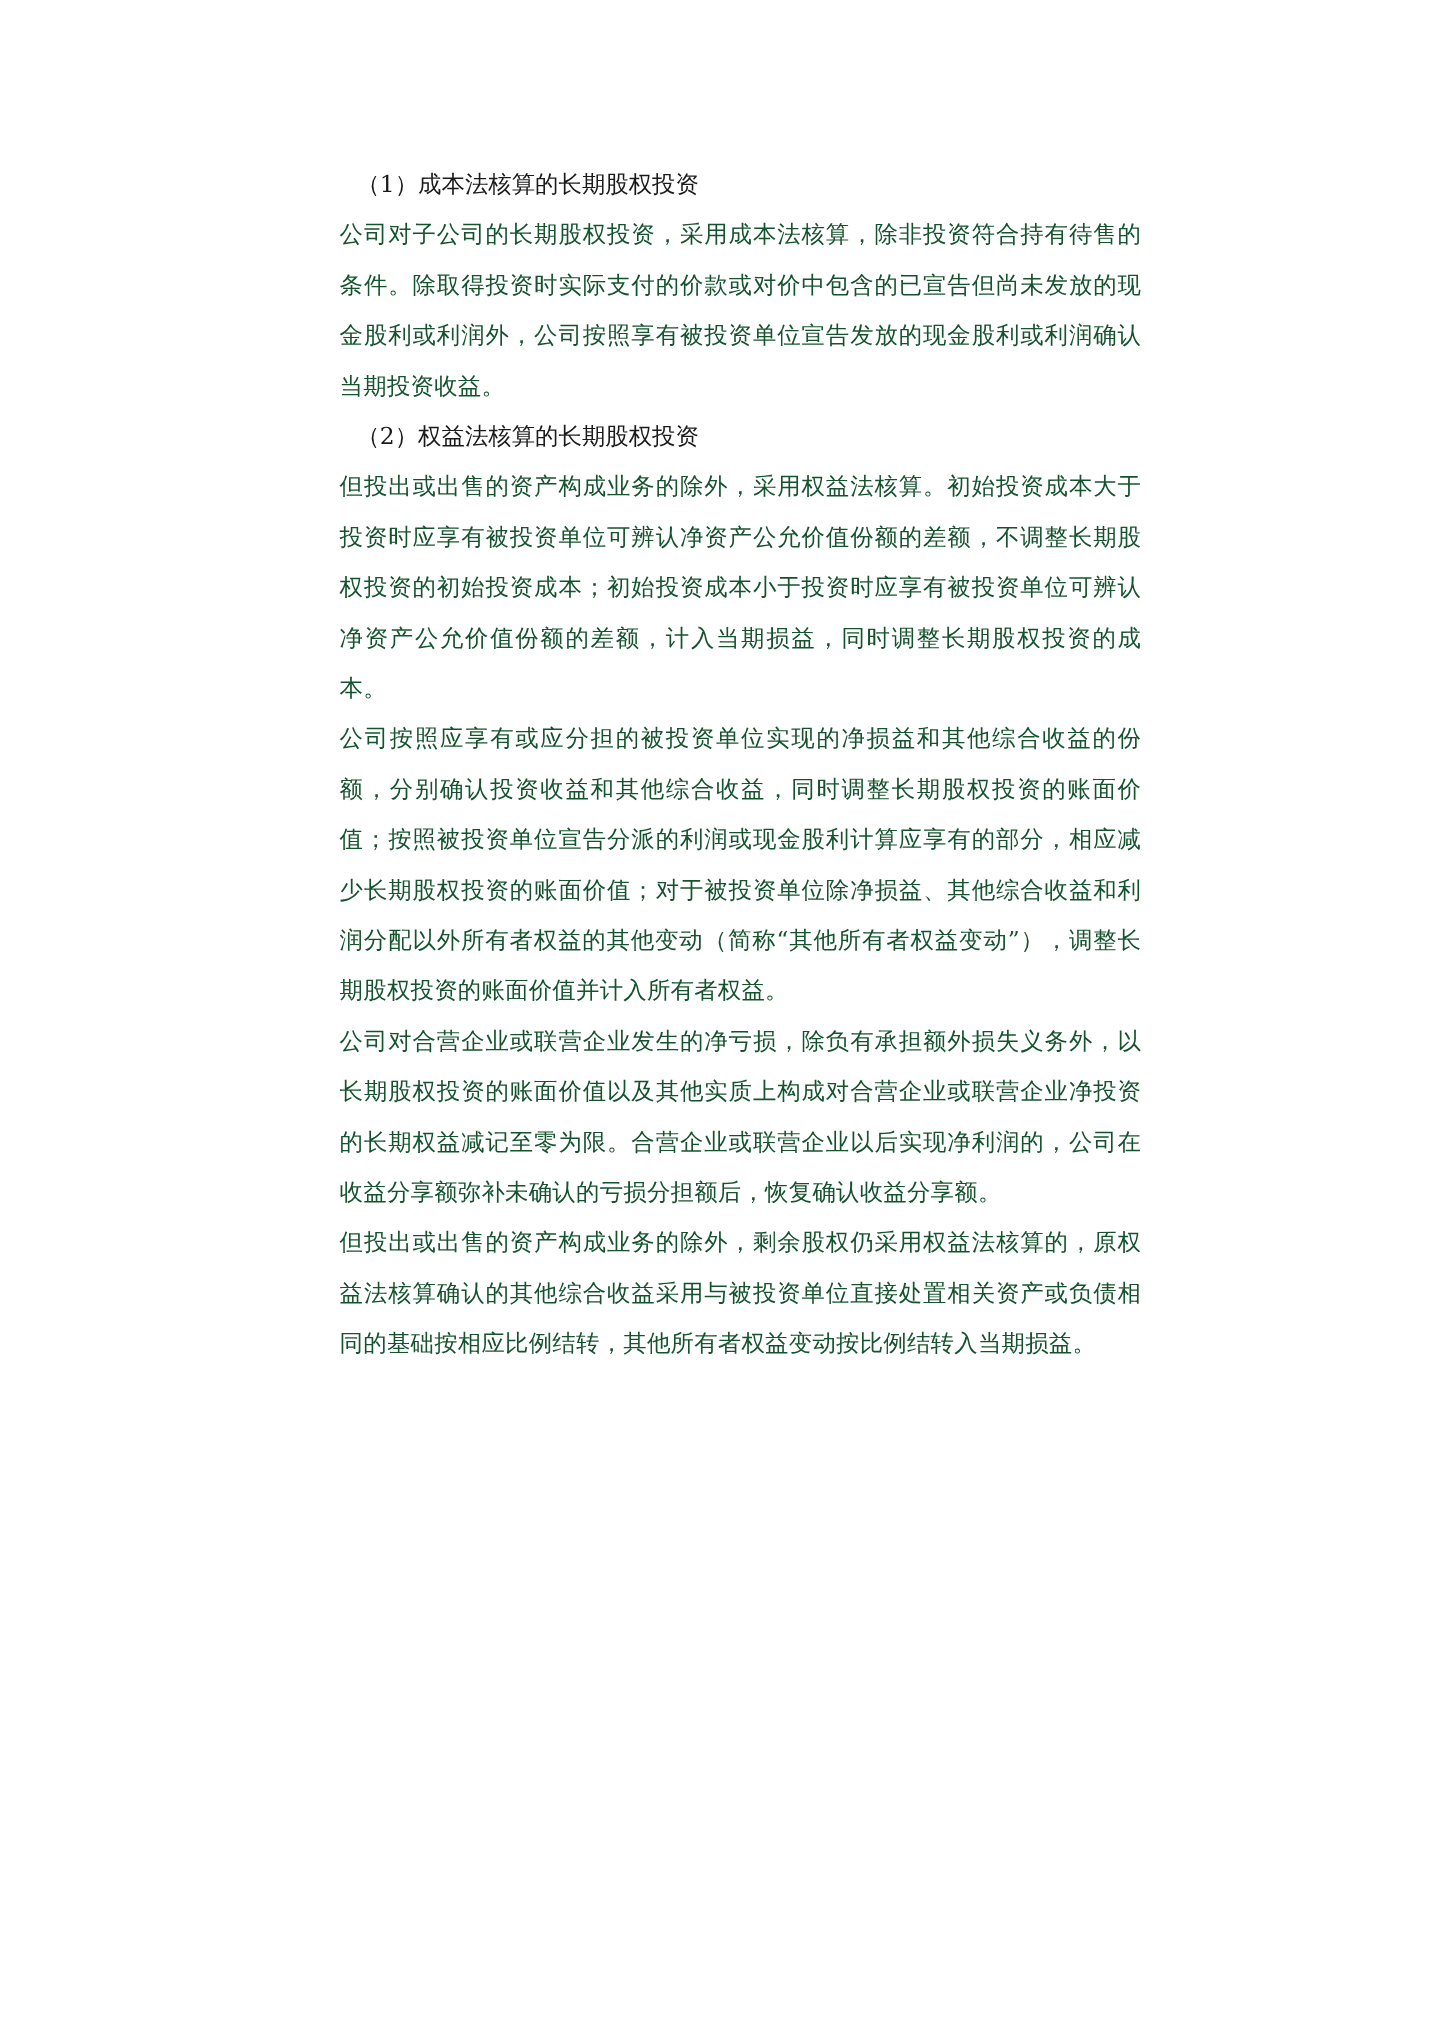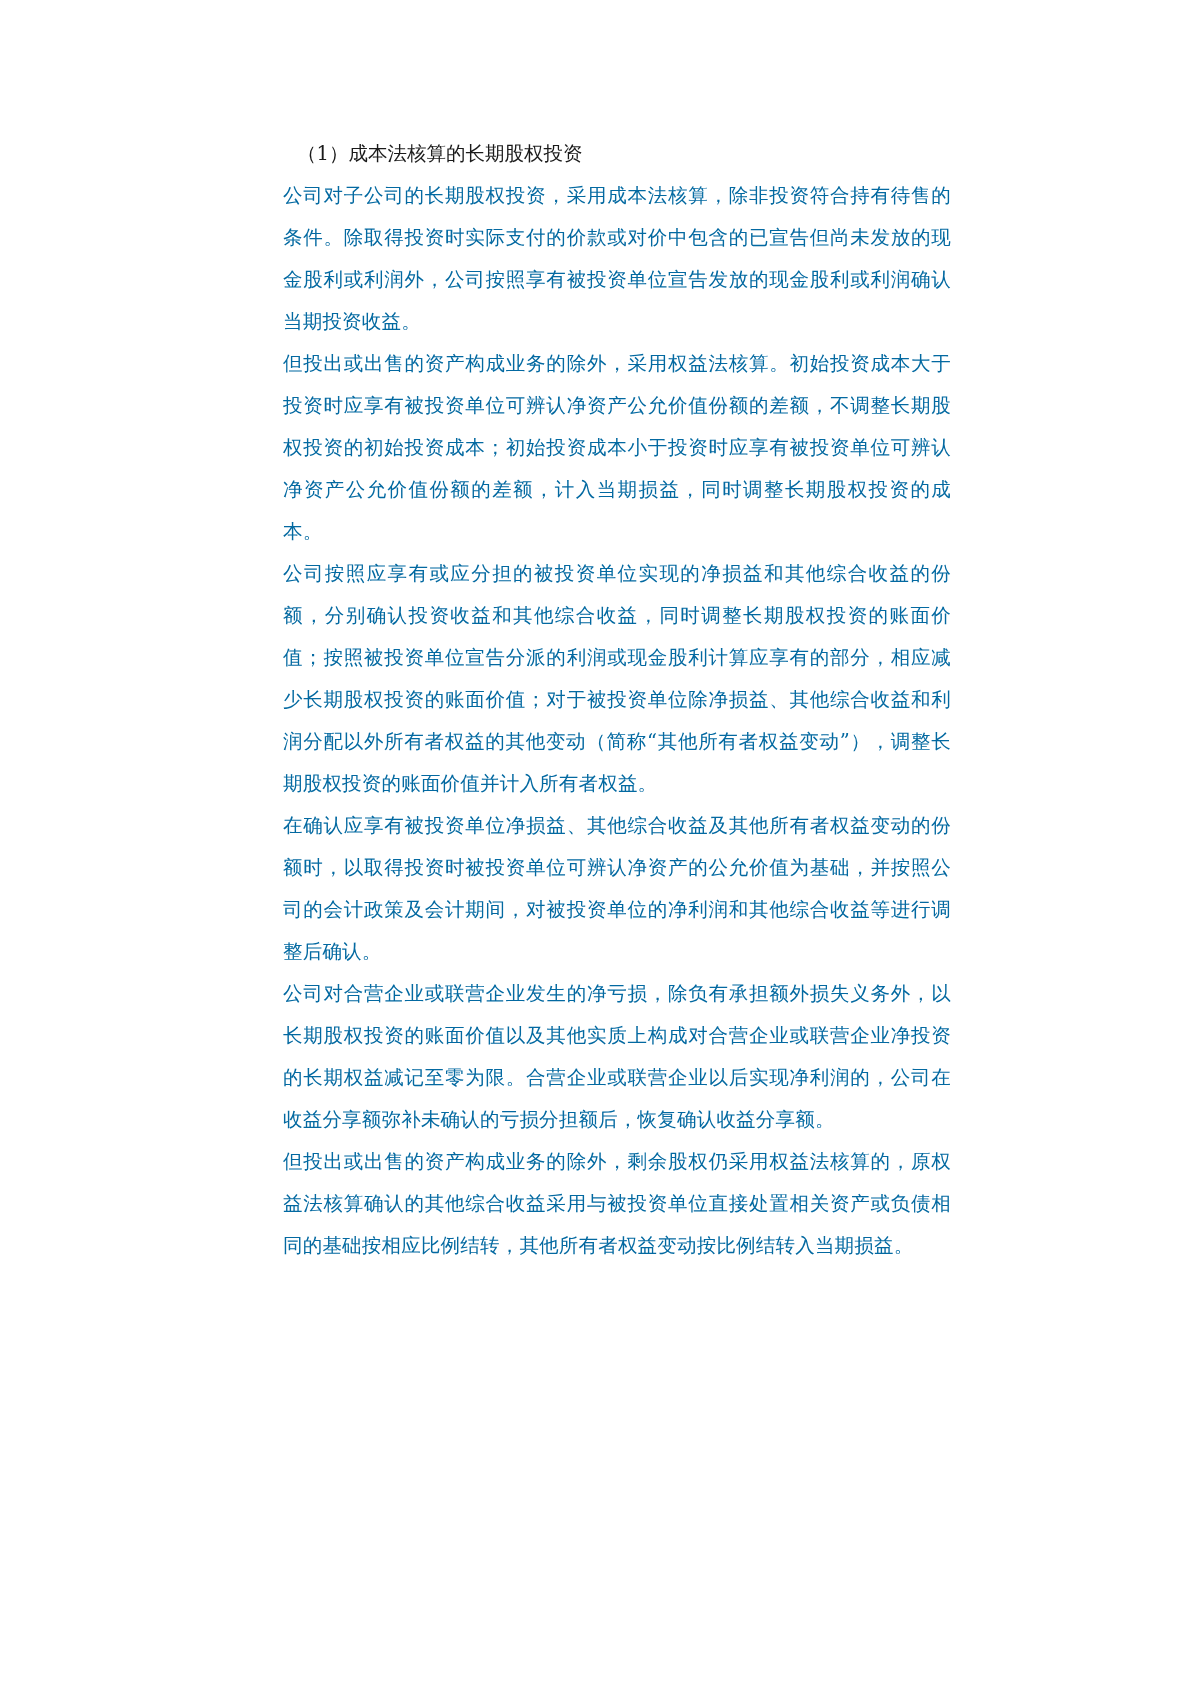--- a/index.html
+++ b/index.html
@@ -18,21 +18,21 @@
   .content {
     position: absolute;
     left: 283px;
     top: 133px;
     width: 668px;
   }
   .para {
     font-family: "DejaVu Serif", "Liberation Serif", serif;
     font-size: 19.5px;
     line-height: 42px;
-    color: #0369a1;
+    color: #14532d;
     text-align: justify;
     text-justify: inter-ideograph;
     margin: 0;
     letter-spacing: 0.2px;
   }
   .heading {
     font-family: "DejaVu Serif", "Liberation Serif", serif;
     font-size: 19.5px;
     line-height: 42px;
     color: #1a1a1a;
@@ -44,26 +44,26 @@
 </head>
 <body>
 
 <div class="page">
   <div class="content">
 
     <div class="heading">（1）成本法核算的长期股权投资</div>
 
     <p class="para">公司对子公司的长期股权投资，采用成本法核算，除非投资符合持有待售的条件。除取得投资时实际支付的价款或对价中包含的已宣告但尚未发放的现金股利或利润外，公司按照享有被投资单位宣告发放的现金股利或利润确认当期投资收益。</p>
 
+    <div class="heading">（2）权益法核算的长期股权投资</div>
 
     <p class="para">但投出或出售的资产构成业务的除外，采用权益法核算。初始投资成本大于投资时应享有被投资单位可辨认净资产公允价值份额的差额，不调整长期股权投资的初始投资成本；初始投资成本小于投资时应享有被投资单位可辨认净资产公允价值份额的差额，计入当期损益，同时调整长期股权投资的成本。</p>
 
     <p class="para">公司按照应享有或应分担的被投资单位实现的净损益和其他综合收益的份额，分别确认投资收益和其他综合收益，同时调整长期股权投资的账面价值；按照被投资单位宣告分派的利润或现金股利计算应享有的部分，相应减少长期股权投资的账面价值；对于被投资单位除净损益、其他综合收益和利润分配以外所有者权益的其他变动（简称“其他所有者权益变动”），调整长期股权投资的账面价值并计入所有者权益。</p>
 
-    <p class="para">在确认应享有被投资单位净损益、其他综合收益及其他所有者权益变动的份额时，以取得投资时被投资单位可辨认净资产的公允价值为基础，并按照公司的会计政策及会计期间，对被投资单位的净利润和其他综合收益等进行调整后确认。</p>
 
 
     <p class="para">公司对合营企业或联营企业发生的净亏损，除负有承担额外损失义务外，以长期股权投资的账面价值以及其他实质上构成对合营企业或联营企业净投资的长期权益减记至零为限。合营企业或联营企业以后实现净利润的，公司在收益分享额弥补未确认的亏损分担额后，恢复确认收益分享额。</p>
 
 
 
     <p class="para">但投出或出售的资产构成业务的除外，剩余股权仍采用权益法核算的，原权益法核算确认的其他综合收益采用与被投资单位直接处置相关资产或负债相同的基础按相应比例结转，其他所有者权益变动按比例结转入当期损益。</p>
 
 
   </div>

